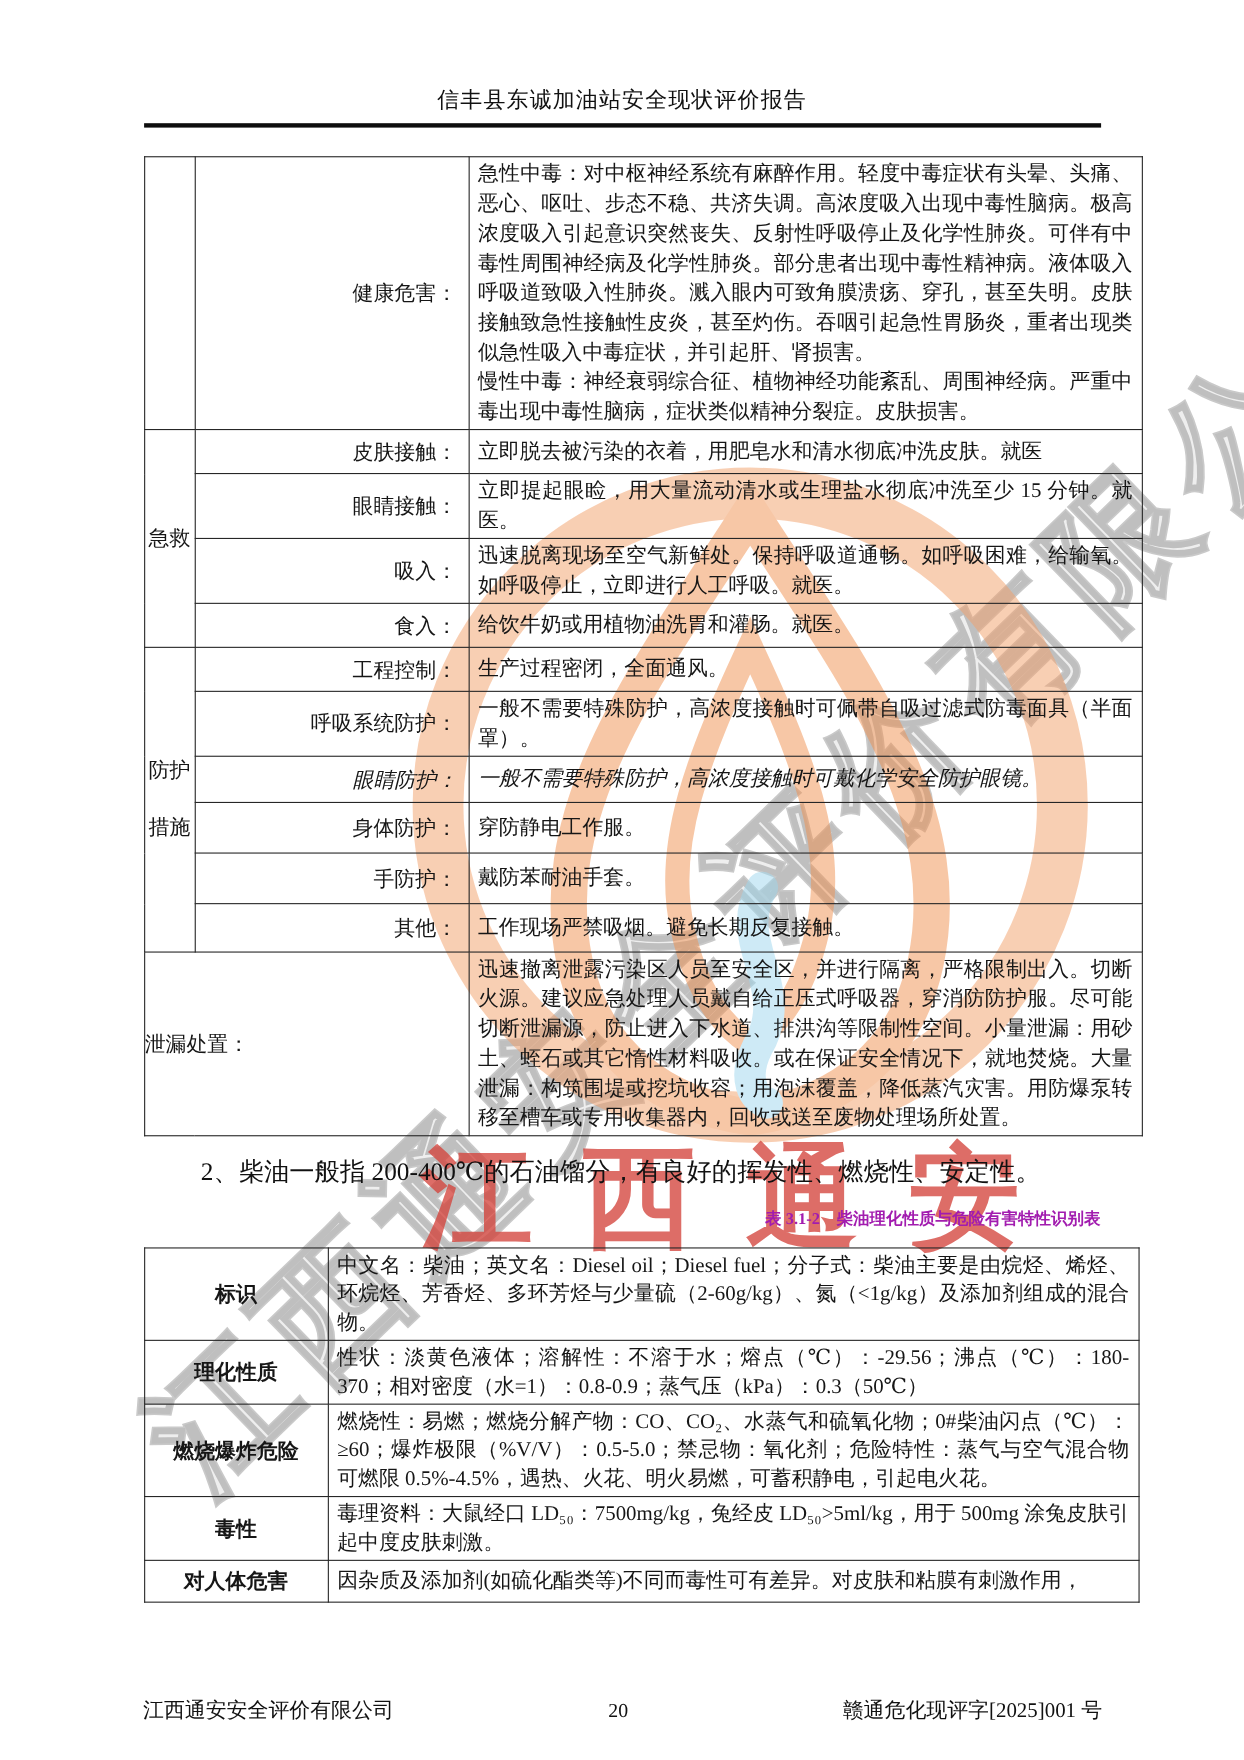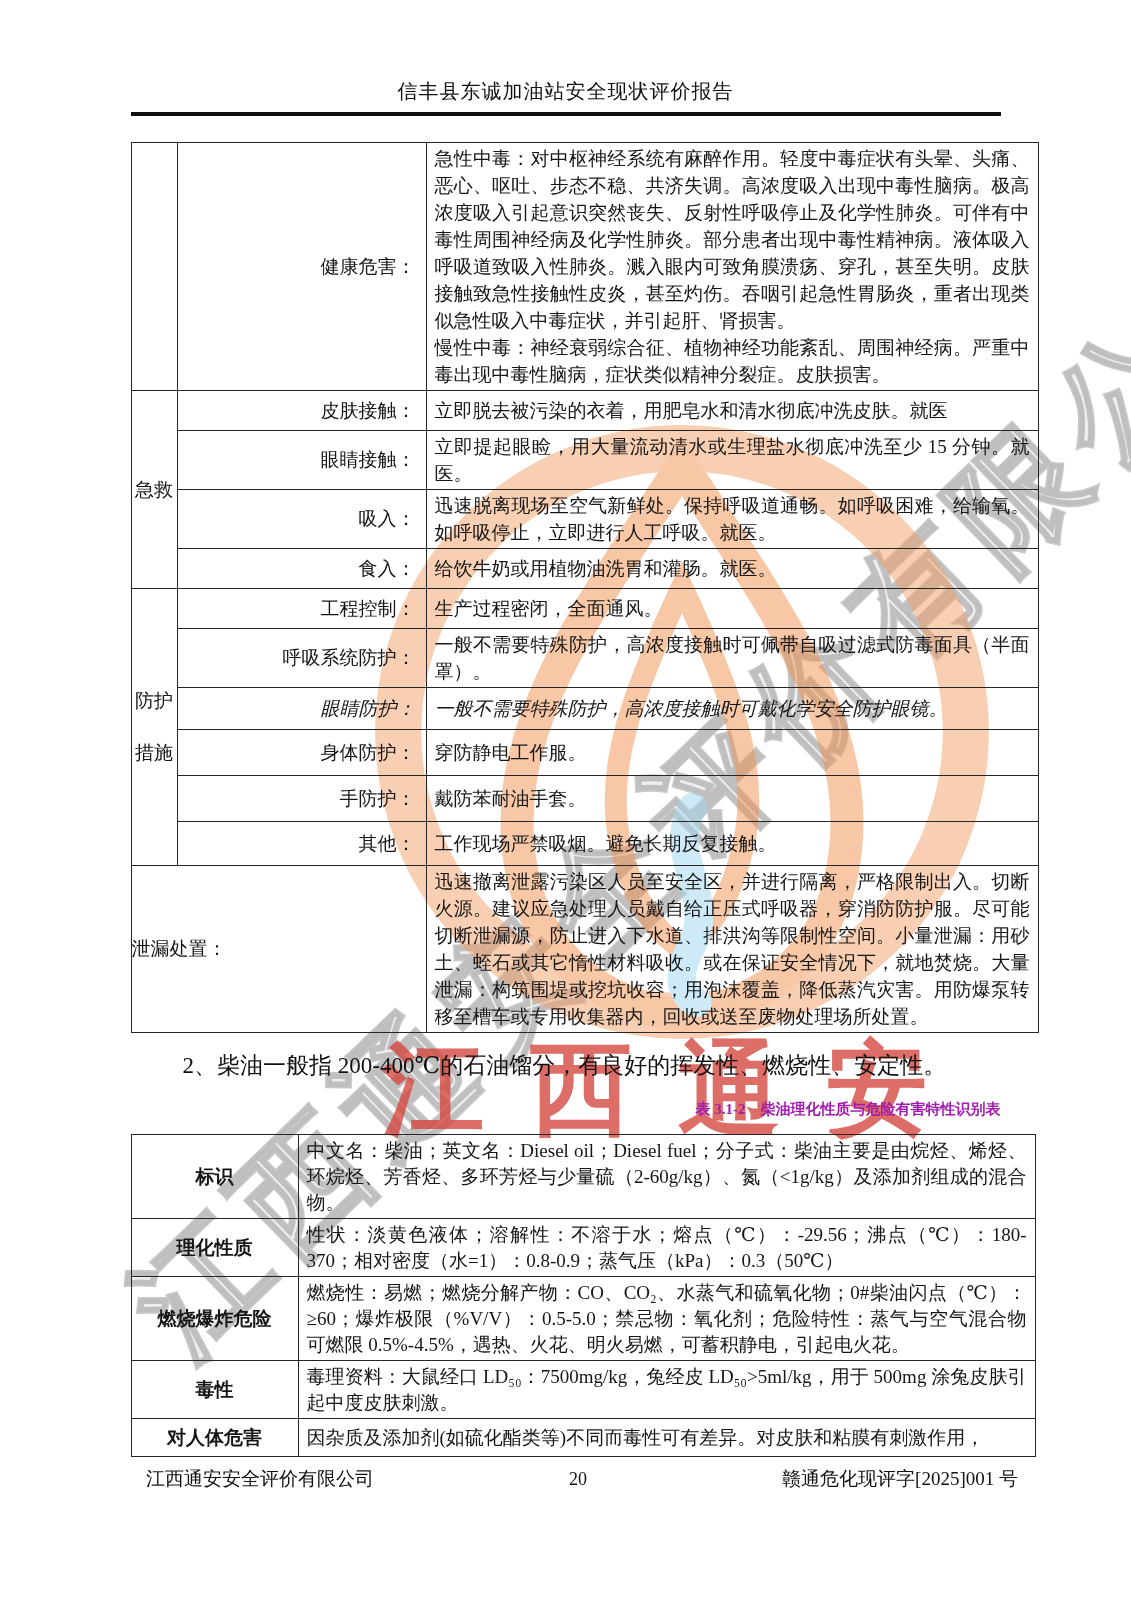--- a/index.html
+++ b/index.html
@@ -64,23 +64,23 @@
   .t2{margin-top:8px;font-size:19px;}
   .t2 .t2-label{width:150px;text-align:center;font-weight:bold;}
   .t2 .t2-text{width:720px;text-align:justify;line-height:26px;}
   .t2r1{height:84px;}
   .t2r2{height:58px;}
   .t2r3{height:84px;}
   .t2r4{height:58px;}
   .t2r5{height:38px;}
   
   .footer{
-    position:absolute;z-index:1;left:130px;top:1466px;width:872px;
+    position:absolute;z-index:1;left:130px;top:1542px;width:872px;
     display:flex;justify-content:space-between;align-items:baseline;
-    font-size:19px;color:#111;margin-left:16px;
+    font-size:19px;color:#111;
   }
   .footer .fp{font-size:18px;}
 </style>
 </head>
 <body>
 
 <div class="page">
 
   <div class="wm-layer">
     <div class="wm-diag">江西通安全评价有限公司</div>

